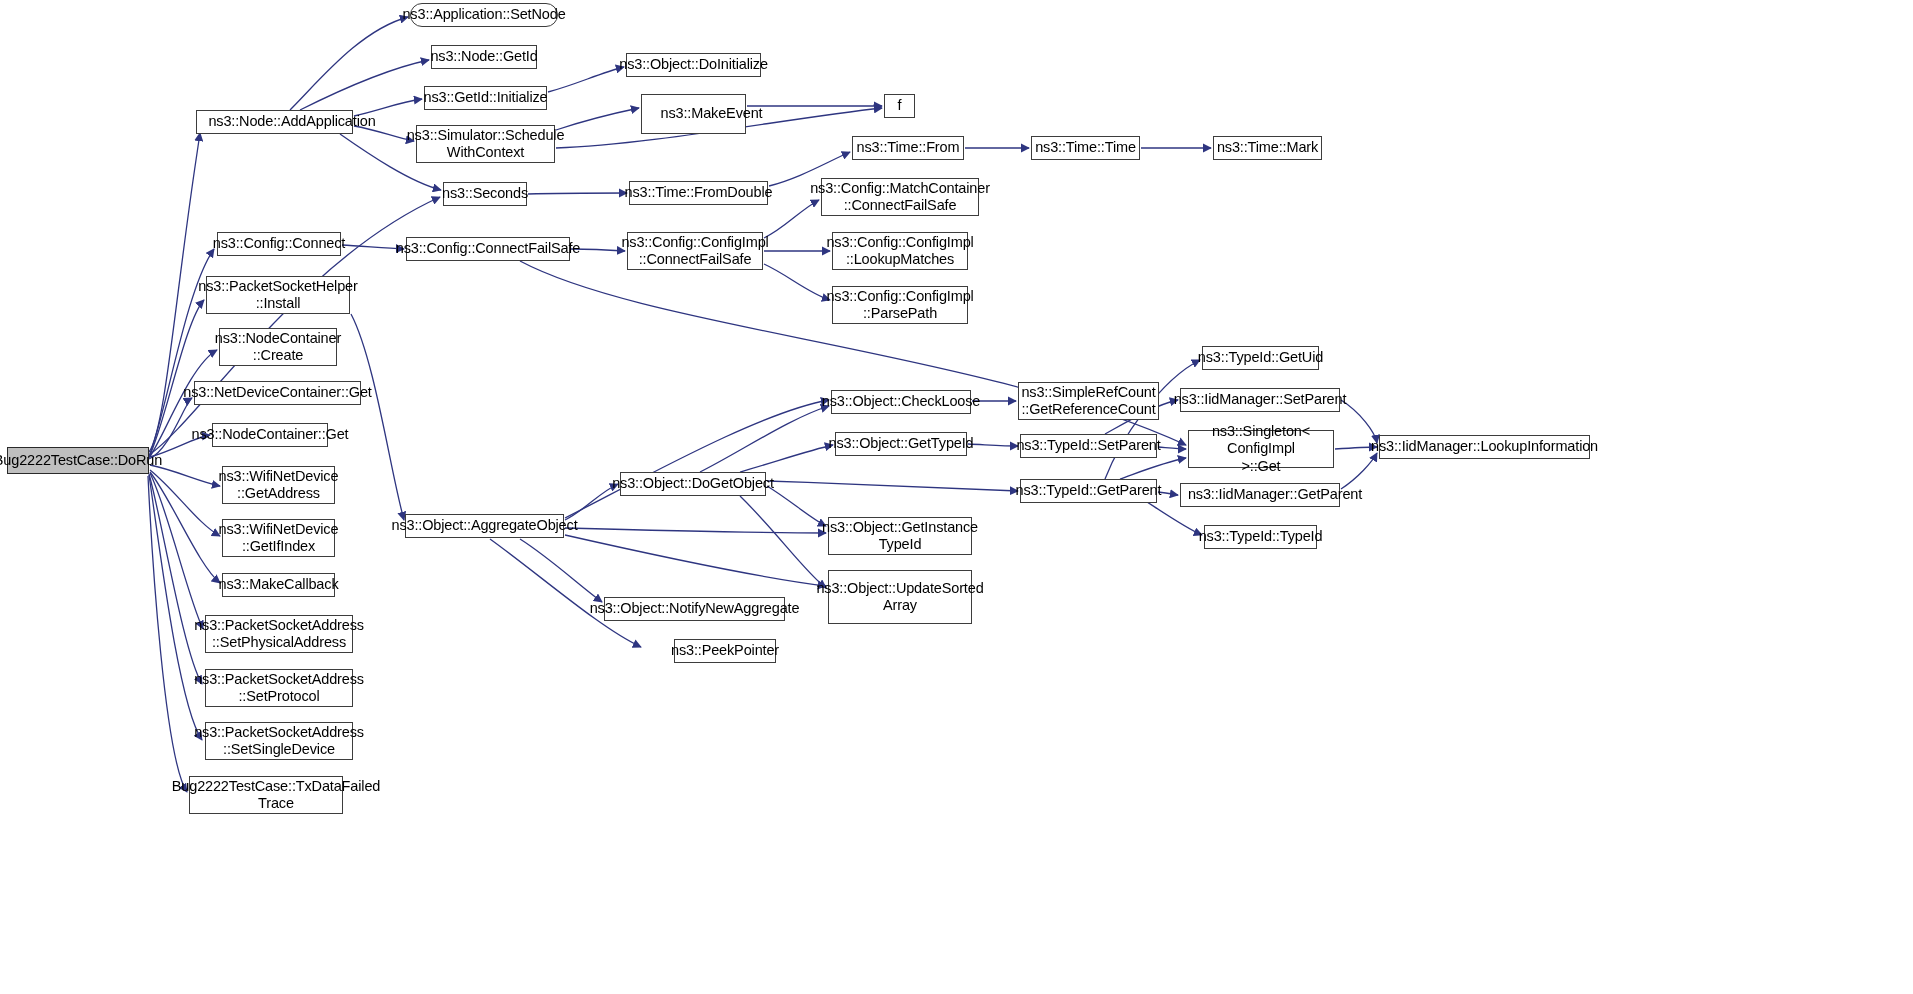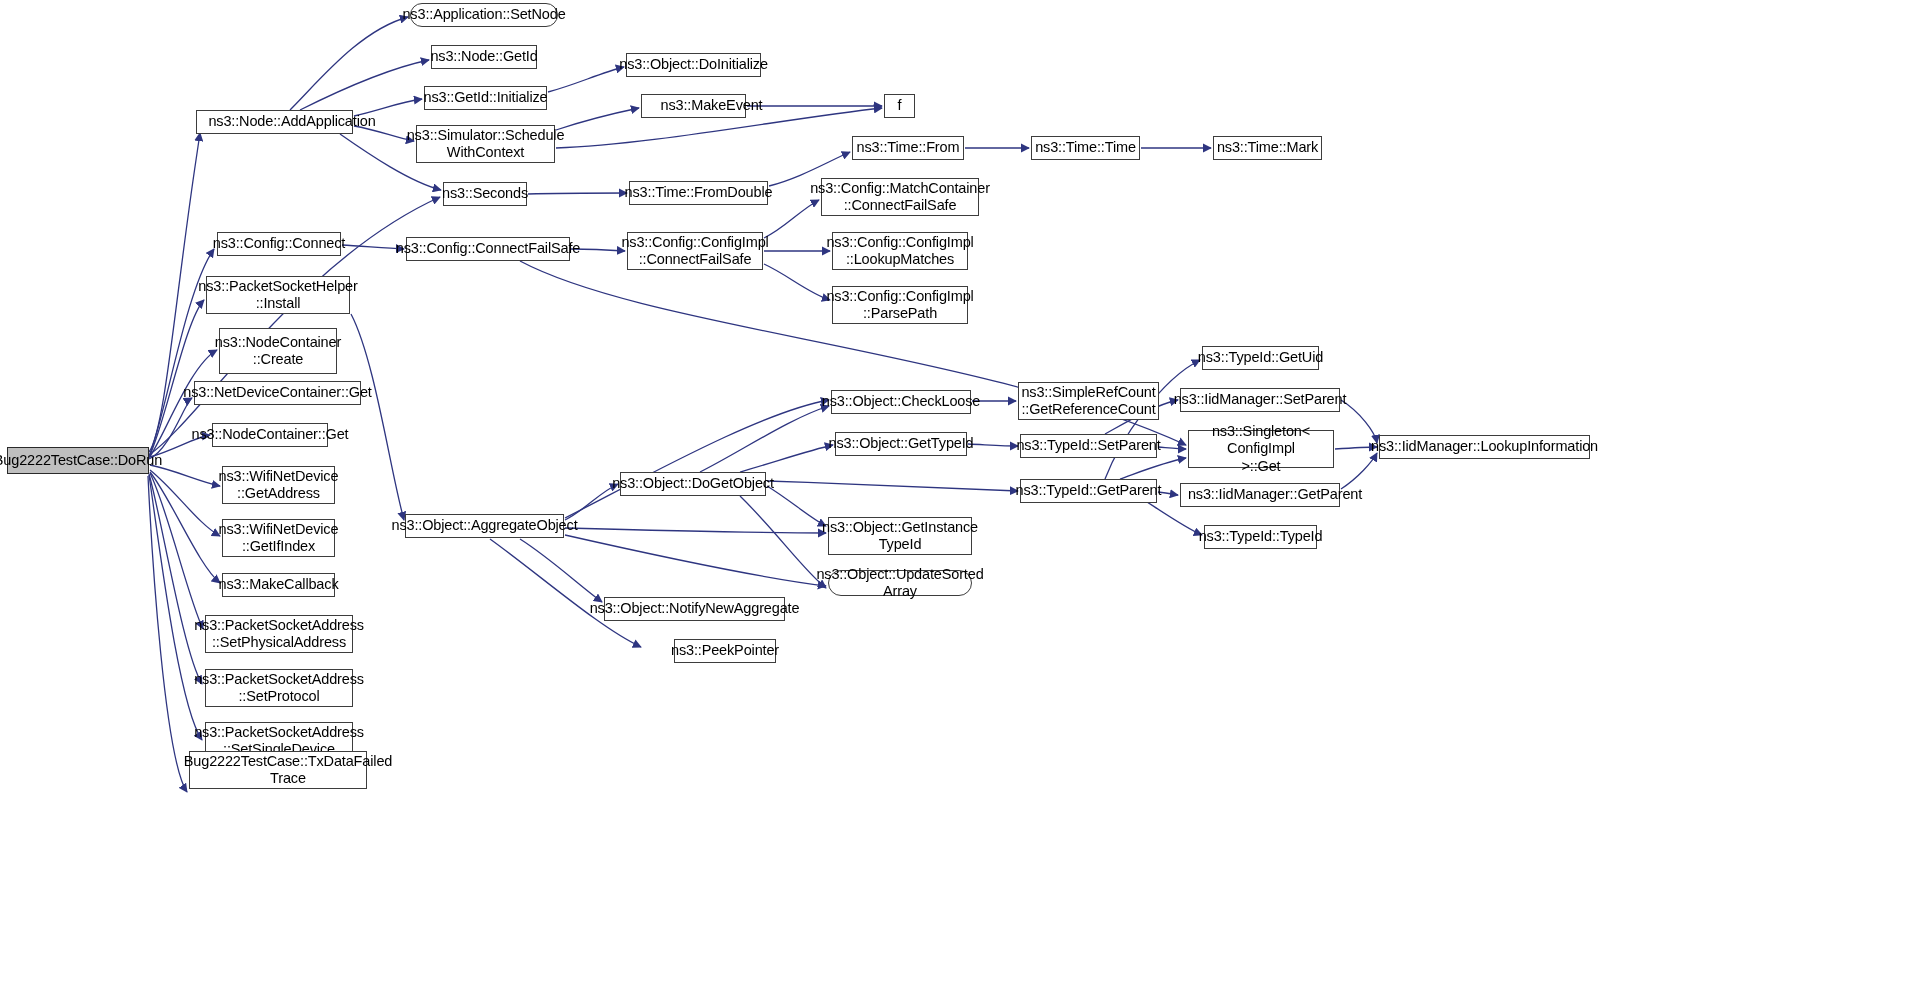--- a/index.html
+++ b/index.html
@@ -117,64 +117,64 @@
   <div id="node-layer">
       <div class="node root" style="left: 7px; top: 447px; width: 142px; height: 27px;"><span>Bug2222TestCase::DoRun</span></div>
       <div class="node" style="left: 196px; top: 110px; width: 157px; height: 24px; padding-left: 35px;"><span>ns3::Node::AddApplication</span></div>
       <div class="node" style="left: 410px; top: 3px; width: 148px; height: 24px; border-radius: 12px;"><span>ns3::Application::SetNode</span></div>
       <div class="node" style="left: 431px; top: 45px; width: 106px; height: 24px;"><span>ns3::Node::GetId</span></div>
       <div class="node" style="left: 424px; top: 86px; width: 123px; height: 24px;"><span>ns3::GetId::Initialize</span></div>
       <div class="node" style="left: 416px; top: 125px; width: 139px; height: 38px;"><span>ns3::Simulator::Schedule
 WithContext</span></div>
       <div class="node" style="left: 443px; top: 182px; width: 84px; height: 24px;"><span>ns3::Seconds</span></div>
       <div class="node" style="left: 626px; top: 53px; width: 135px; height: 24px;"><span>ns3::Object::DoInitialize</span></div>
-      <div class="node" style="left: 641px; top: 94px; width: 105px; height: 24px; padding-left: 36px;"><span>ns3::MakeEvent</span></div>
+      <div class="node" style="left: 641px; top: 94px; width: 105px; height: 40px; padding-left: 36px;"><span>ns3::MakeEvent</span></div>
       <div class="node" style="left: 884px; top: 94px; width: 31px; height: 24px;"><span>f</span></div>
       <div class="node" style="left: 852px; top: 136px; width: 112px; height: 24px;"><span>ns3::Time::From</span></div>
       <div class="node" style="left: 1031px; top: 136px; width: 109px; height: 24px;"><span>ns3::Time::Time</span></div>
       <div class="node" style="left: 1213px; top: 136px; width: 109px; height: 24px;"><span>ns3::Time::Mark</span></div>
       <div class="node" style="left: 629px; top: 181px; width: 139px; height: 24px;"><span>ns3::Time::FromDouble</span></div>
       <div class="node" style="left: 217px; top: 232px; width: 124px; height: 24px;"><span>ns3::Config::Connect</span></div>
       <div class="node" style="left: 406px; top: 237px; width: 164px; height: 24px;"><span>ns3::Config::ConnectFailSafe</span></div>
       <div class="node" style="left: 627px; top: 232px; width: 136px; height: 38px;"><span>ns3::Config::ConfigImpl
 ::ConnectFailSafe</span></div>
       <div class="node" style="left: 821px; top: 178px; width: 158px; height: 38px;"><span>ns3::Config::MatchContainer
 ::ConnectFailSafe</span></div>
       <div class="node" style="left: 832px; top: 232px; width: 136px; height: 38px;"><span>ns3::Config::ConfigImpl
 ::LookupMatches</span></div>
       <div class="node" style="left: 832px; top: 286px; width: 136px; height: 38px;"><span>ns3::Config::ConfigImpl
 ::ParsePath</span></div>
       <div class="node" style="left: 206px; top: 276px; width: 144px; height: 38px;"><span>ns3::PacketSocketHelper
 ::Install</span></div>
-      <div class="node" style="left: 219px; top: 328px; width: 118px; height: 46px;"><span>ns3::NodeContainer
+      <div class="node" style="left: 219px; top: 328px; width: 118px; height: 38px;"><span>ns3::NodeContainer
 ::Create</span></div>
       <div class="node" style="left: 194px; top: 381px; width: 167px; height: 24px;"><span>ns3::NetDeviceContainer::Get</span></div>
       <div class="node" style="left: 212px; top: 423px; width: 116px; height: 24px;"><span>ns3::NodeContainer::Get</span></div>
       <div class="node" style="left: 222px; top: 466px; width: 113px; height: 38px;"><span>ns3::WifiNetDevice
 ::GetAddress</span></div>
       <div class="node" style="left: 222px; top: 519px; width: 113px; height: 38px;"><span>ns3::WifiNetDevice
 ::GetIfIndex</span></div>
       <div class="node" style="left: 222px; top: 573px; width: 113px; height: 24px;"><span>ns3::MakeCallback</span></div>
       <div class="node" style="left: 205px; top: 615px; width: 148px; height: 38px;"><span>ns3::PacketSocketAddress
 ::SetPhysicalAddress</span></div>
       <div class="node" style="left: 205px; top: 669px; width: 148px; height: 38px;"><span>ns3::PacketSocketAddress
 ::SetProtocol</span></div>
       <div class="node" style="left: 205px; top: 722px; width: 148px; height: 38px;"><span>ns3::PacketSocketAddress
 ::SetSingleDevice</span></div>
-      <div class="node" style="left: 189px; top: 751px; width: 178px; height: 38px; padding-left: 20px;"><span>Bug2222TestCase::TxDataFailed
+      <div class="node" style="left: 189px; top: 776px; width: 154px; height: 38px; padding-left: 20px;"><span>Bug2222TestCase::TxDataFailed
 Trace</span></div>
       <div class="node" style="left: 405px; top: 514px; width: 159px; height: 24px;"><span>ns3::Object::AggregateObject</span></div>
       <div class="node" style="left: 620px; top: 472px; width: 146px; height: 24px;"><span>ns3::Object::DoGetObject</span></div>
       <div class="node" style="left: 604px; top: 597px; width: 181px; height: 24px;"><span>ns3::Object::NotifyNewAggregate</span></div>
       <div class="node" style="left: 643px; top: 639px; width: 102px; height: 24px; margin-left: 31px;"><span>ns3::PeekPointer</span></div>
       <div class="node" style="left: 831px; top: 390px; width: 140px; height: 24px;"><span>ns3::Object::CheckLoose</span></div>
       <div class="node" style="left: 835px; top: 432px; width: 132px; height: 24px;"><span>ns3::Object::GetTypeId</span></div>
       <div class="node" style="left: 828px; top: 517px; width: 144px; height: 38px;"><span>ns3::Object::GetInstance
 TypeId</span></div>
-      <div class="node" style="left: 828px; top: 570px; width: 144px; height: 26px; border-radius: 19px;"><span>ns3::Object::UpdateSorted
+      <div class="node" style="left: 828px; top: 570px; width: 144px; height: 54px;"><span>ns3::Object::UpdateSorted
 Array</span></div>
       <div class="node" style="left: 1018px; top: 382px; width: 141px; height: 38px;"><span>ns3::SimpleRefCount
 ::GetReferenceCount</span></div>
       <div class="node" style="left: 1020px; top: 434px; width: 137px; height: 24px;"><span>ns3::TypeId::SetParent</span></div>
       <div class="node" style="left: 1020px; top: 479px; width: 137px; height: 24px;"><span>ns3::TypeId::GetParent</span></div>
       <div class="node" style="left: 1202px; top: 346px; width: 117px; height: 24px;"><span>ns3::TypeId::GetUid</span></div>
       <div class="node" style="left: 1180px; top: 388px; width: 160px; height: 24px;"><span>ns3::IidManager::SetParent</span></div>
       <div class="node" style="left: 1188px; top: 430px; width: 146px; height: 38px;"><span>ns3::Singleton&lt; ConfigImpl
 &gt;::Get</span></div>
       <div class="node" style="left: 1180px; top: 483px; width: 160px; height: 24px; padding-left: 30px;"><span>ns3::IidManager::GetParent</span></div>

